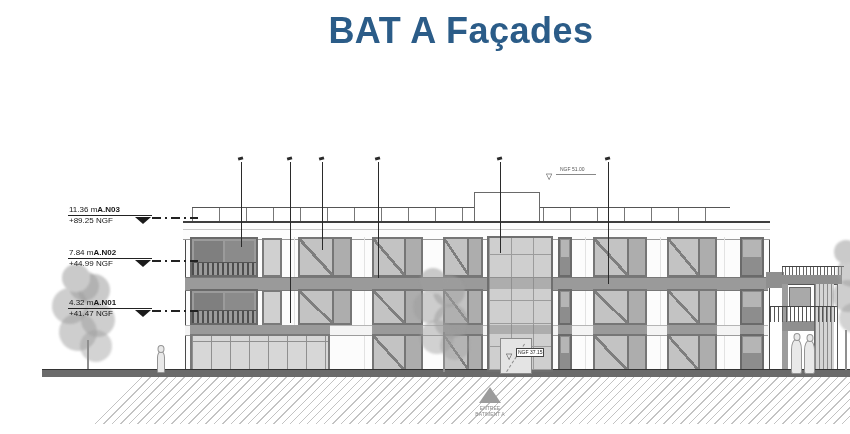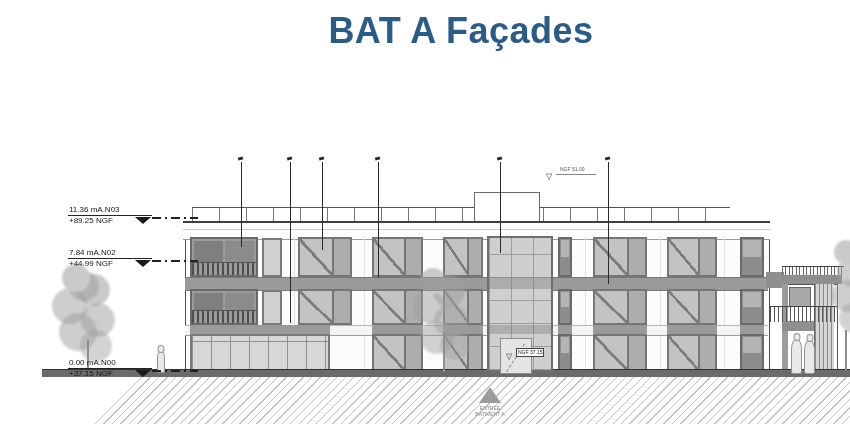--- a/index.html
+++ b/index.html
@@ -9,21 +9,21 @@
   
   .title{position:absolute;left:0;right:0;top:10px;text-align:center;transform:translateX(36px);
          font-size:36px;font-weight:600;letter-spacing:.5px;color:#2b5c88;}
   .facade-chip{position:absolute;left:18px;top:154px;width:133px;height:30px;background:#1c2560;
          color:#ffffff;font-size:15px;font-weight:bold;letter-spacing:.4px;
          display:flex;align-items:center;justify-content:center;}
 
   
   .lvl{position:absolute;left:68px;width:130px;z-index:8;color:#161616;font-size:8px;line-height:10px;}
   .lvl .r1{display:flex;justify-content:flex-start;width:82px;border-bottom:1.3px solid #222;padding:0 1px;}
-  .lvl .r1 b{font-weight:normal;}
+  .lvl .r1 b{font-weight:bold;}
   .lvl .r2{display:flex;align-items:flex-start;padding:0 1px;width:82px;justify-content:space-between;}
   .lvl-tri{width:0;height:0;border-left:8px solid transparent;border-right:8px solid transparent;
          border-top:7px solid #1b1b1b;margin-top:1px;}
   .lvl-ext{position:absolute;left:84px;top:12px;width:46px;height:1.5px;
          background:repeating-linear-gradient(90deg,#222 0 9px,rgba(0,0,0,0) 9px 13px,#222 13px 15px,rgba(0,0,0,0) 15px 19px);}
 
   
   .shell{position:absolute;left:185px;top:221px;width:583px;height:151px;background:#fcfcfc;
          border-left:1.5px solid #4a4a4a;border-right:1.5px solid #4a4a4a;z-index:1;}
   .parapet{position:absolute;left:183px;top:221px;width:587px;height:16px;background:#fdfdfd;
@@ -131,27 +131,27 @@
     <div class="r1">
       <span>7.84 m</span>
       <b>A.N02</b>
       </div>
     <div class="r2">
       <span>+44.99 NGF</span>
       <span class="lvl-tri"></span>
       </div>
     <div class="lvl-ext"></div>
   </div>
-  <div class="lvl" style="top:358px">
+  <div class="lvl" style="top:298px">
     <div class="r1">
-      <span>0.00 m</span>
-      <b>A.N00</b>
+      <span>4.32 m</span>
+      <b>A.N01</b>
       </div>
     <div class="r2">
-      <span>+37.15 NGF</span>
+      <span>+41.47 NGF</span>
       <span class="lvl-tri"></span>
       </div>
     <div class="lvl-ext"></div>
   </div>
 
   <div class="shell"></div>
   <div class="roof-rail"></div>
   <div class="roof-box"></div>
   <div class="parapet"></div>
   <div class="parapet-inner"></div>

